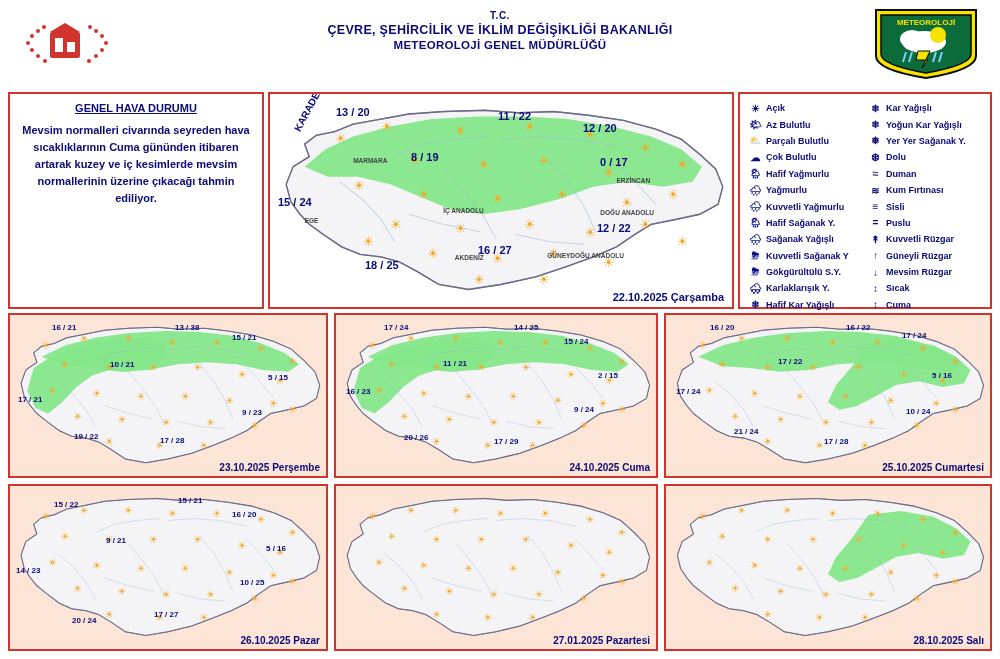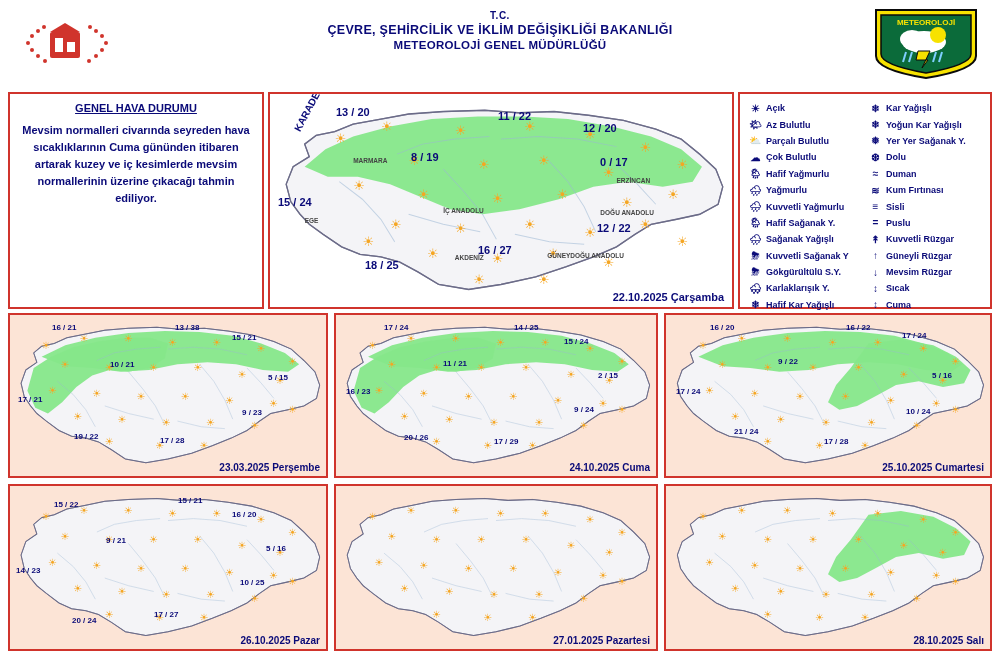--- a/index.html
+++ b/index.html
@@ -384,21 +384,21 @@
             <path d="M110,48 L132,40 L160,36 L190,34" fill="none" stroke="#9bb7d4" stroke-width="0.8"></path>
             <path d="M200,36 L232,34 L266,36 L300,42" fill="none" stroke="#9bb7d4" stroke-width="0.8"></path>
             <path d="M120,96 L150,104 L182,110" fill="none" stroke="#9bb7d4" stroke-width="0.8"></path>
             <path d="M212,112 L242,118 L272,120" fill="none" stroke="#9bb7d4" stroke-width="0.8"></path>
           </g>
           <path d="M0,0"></path>
         </g>
         <path d="M26,96 L18,86 L14,72 L20,58 L34,50 L30,40 L40,33 L56,30 L72,24 L96,20 L120,16 L150,14 L186,13 L215,15 L246,14 L276,17 L306,21 L334,28 L356,36 L372,48 L386,60 L392,74 L388,88 L372,96 L352,100 L330,104 L316,112 L300,122 L280,130 L256,138 L230,146 L200,152 L172,156 L146,152 L128,142 L112,134 L96,130 L78,128 L62,122 L46,112 L34,104 Z" fill="none" stroke="#6b6b88" stroke-width="1.1"></path>
       </svg>
     </div>
-  <div class="panel-date">23.03.2025 Perşembe</div>
+  <div class="panel-date">23.10.2025 Perşembe</div>
 <span class="wicon" style="left: 10%; top: 16%;">☀</span>
     <span class="wicon" style="left: 22%; top: 12%;">☀</span>
     <span class="wicon" style="left: 36%; top: 12%;">☀</span>
     <span class="wicon" style="left: 50%; top: 14%;">☀</span>
     <span class="wicon" style="left: 64%; top: 14%;">☀</span>
     <span class="wicon" style="left: 78%; top: 18%;">☀</span>
     <span class="wicon" style="left: 88%; top: 26%;">☀</span>
     <span class="wicon" style="left: 16%; top: 28%;">☀</span>
     <span class="wicon" style="left: 30%; top: 30%;">☀</span>
     <span class="wicon" style="left: 44%; top: 30%;">☀</span>
@@ -550,21 +550,21 @@
     <span class="wicon" style="left: 48%; top: 64%;">☀</span>
     <span class="wicon" style="left: 62%; top: 64%;">☀</span>
     <span class="wicon" style="left: 76%; top: 66%;">☀</span>
     <span class="wicon" style="left: 30%; top: 76%;">☀</span>
     <span class="wicon" style="left: 46%; top: 78%;">☀</span>
     <span class="wicon" style="left: 60%; top: 78%;">☀</span>
     <span class="wicon" style="left: 88%; top: 56%;">☀</span>
     <div class="temp" style="left: 44px; top: 8px;">16 / 20</div>
     <div class="temp" style="left: 180px; top: 8px;">16 / 22</div>
     <div class="temp" style="left: 236px; top: 16px;">17 / 24</div>
-    <div class="temp" style="left: 112px; top: 42px;">9 / 22</div>
+    <div class="temp" style="left: 112px; top: 42px;">17 / 22</div>
     <div class="temp" style="left: 266px; top: 56px;">5 / 16</div>
     <div class="temp" style="left: 10px; top: 72px;">17 / 24</div>
     <div class="temp" style="left: 240px; top: 92px;">10 / 24</div>
     <div class="temp" style="left: 68px; top: 112px;">21 / 24</div>
     <div class="temp" style="left: 158px; top: 122px;">17 / 28</div>
   </div>
 
 <div class="panel r3a" id="p4">
   <div class="mapwrap">
       <svg viewBox="0 0 400 170" preserveAspectRatio="none">

